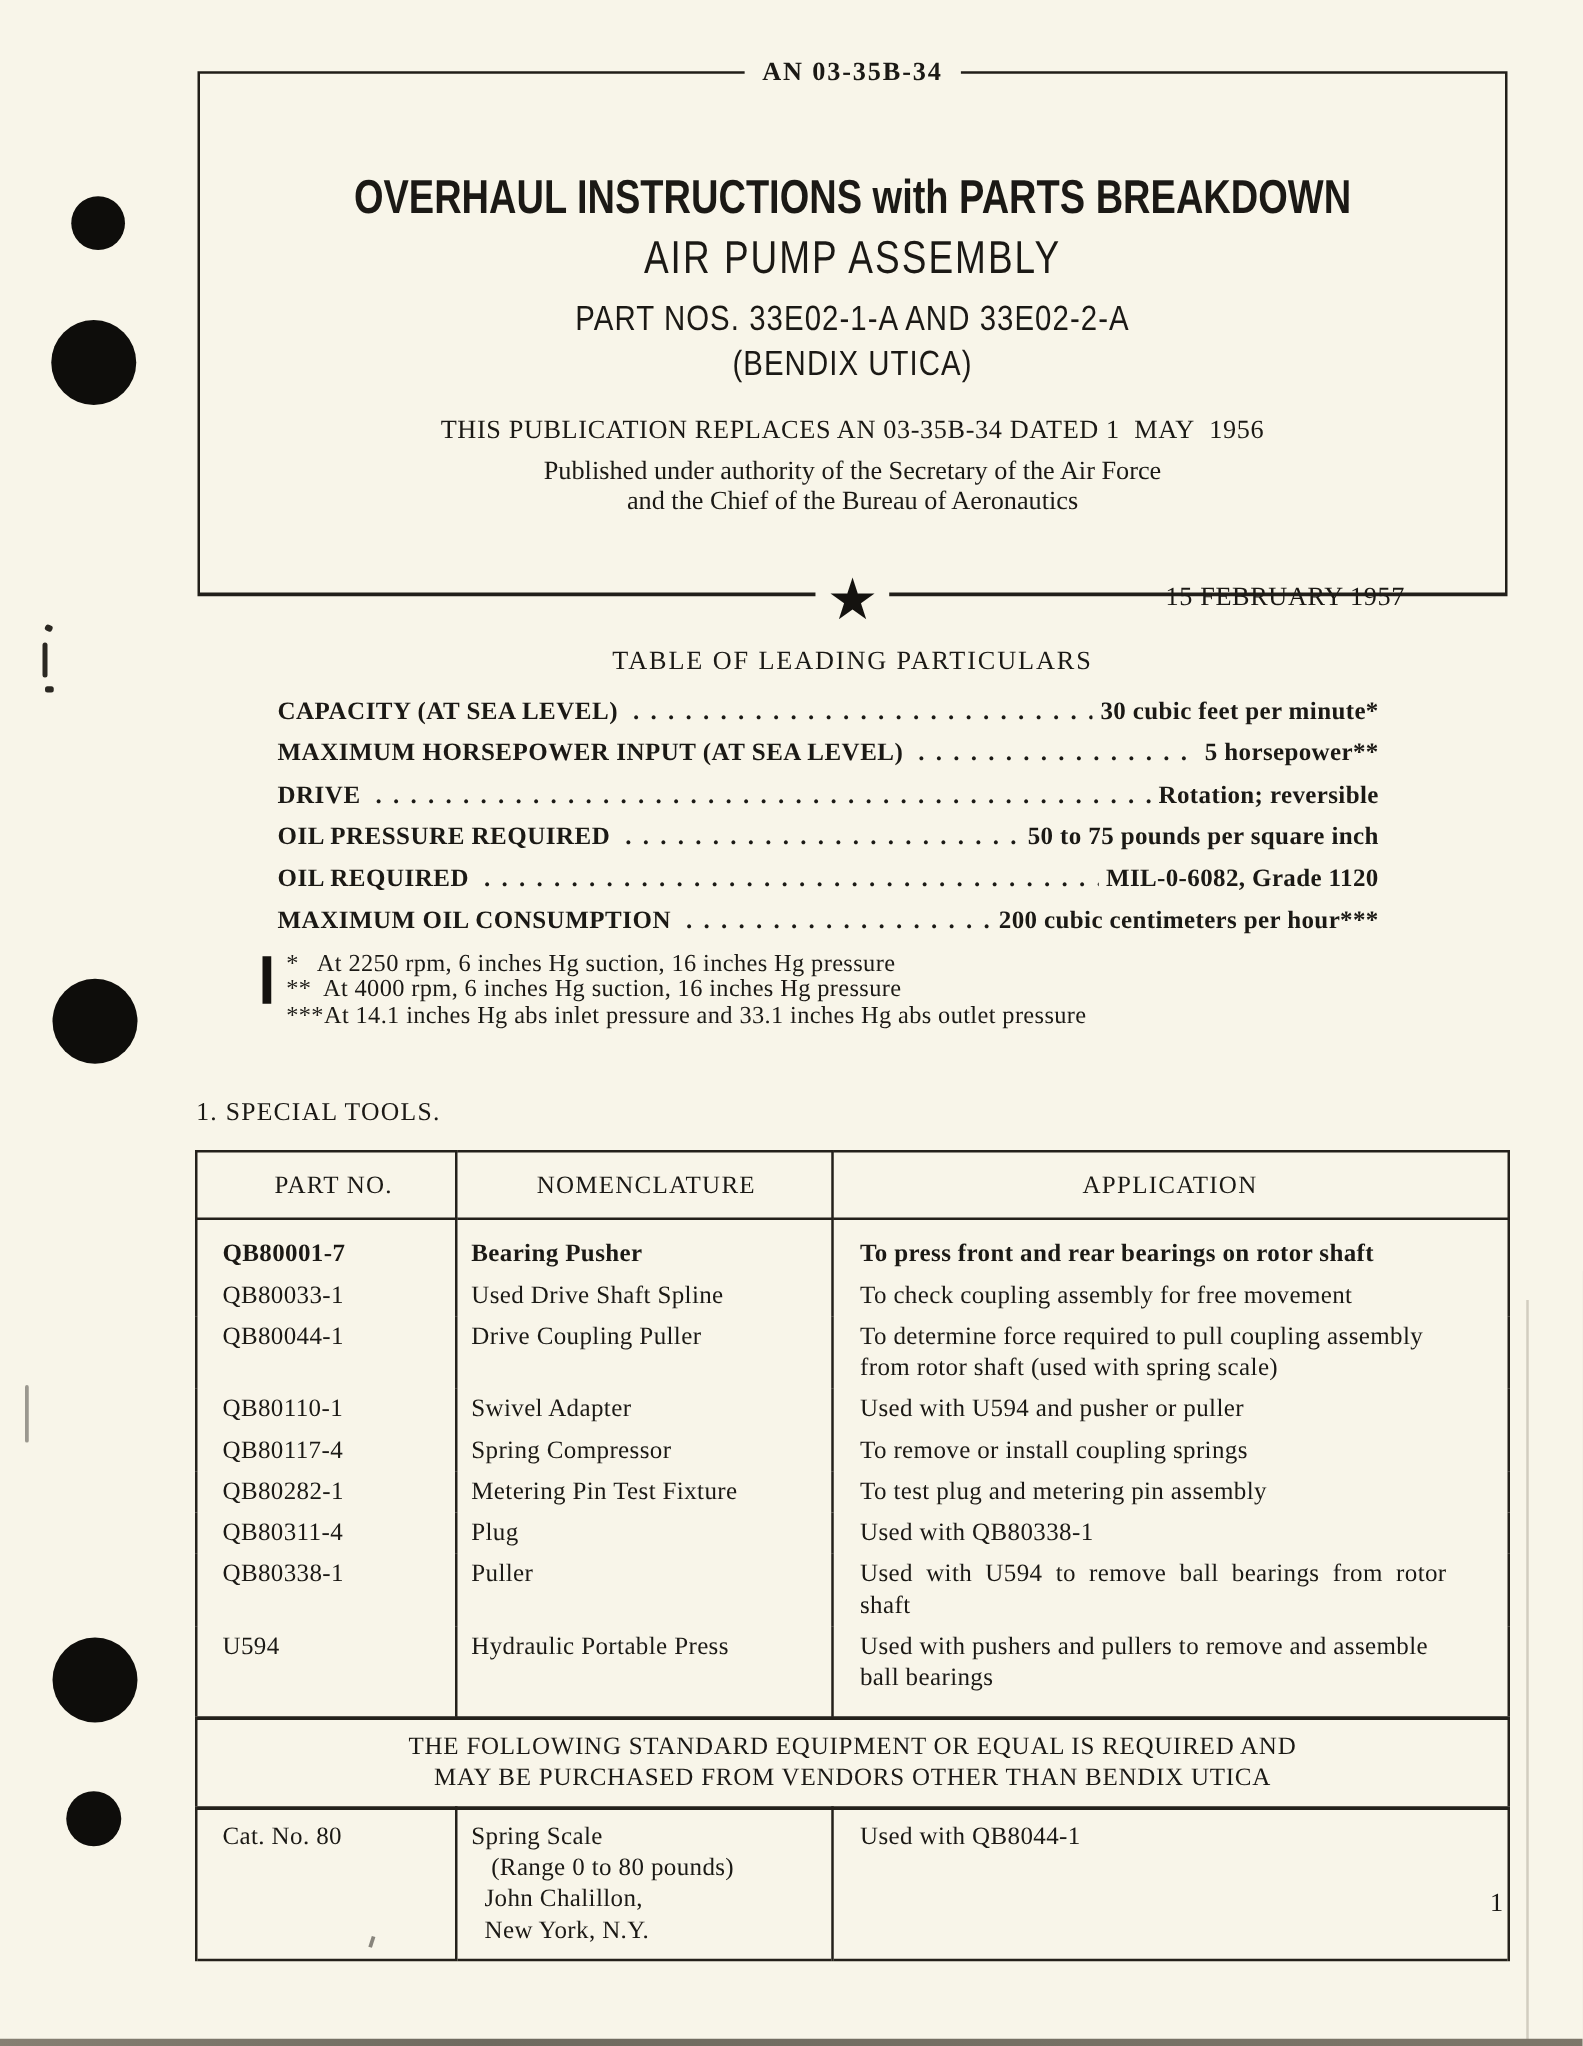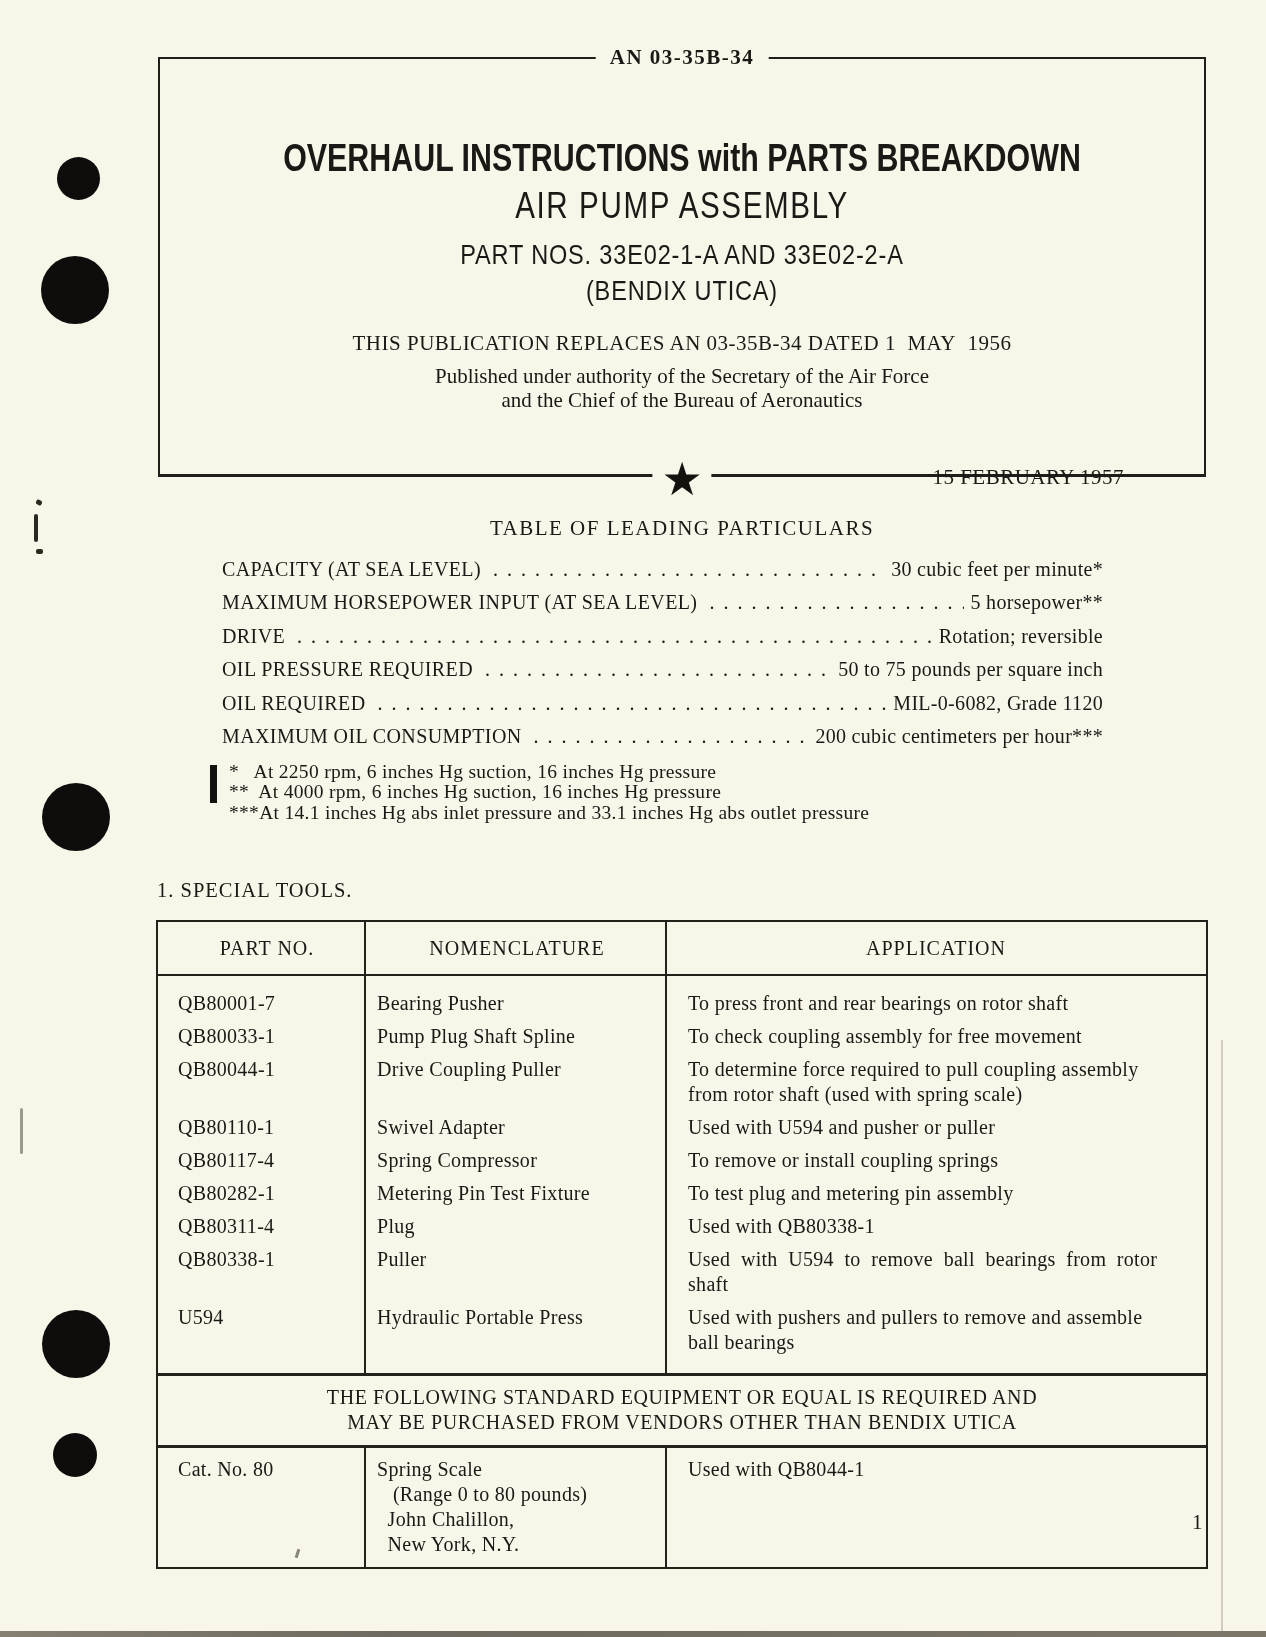--- a/index.html
+++ b/index.html
@@ -37,42 +37,42 @@
   .hdate { position:absolute; right:80px; top:366px; font-size:21px; letter-spacing:.5px; white-space:nowrap;margin-top:40px; }
   .hstar {
     position:absolute; left:50%; top:420px; transform:translate(-50%,-50%);
     background:#f8f5e9; padding:0 9px; font-size:46px; line-height:46px; color:#14120f;
     font-family:"DejaVu Sans",sans-serif;
   }
   
   .lp-title { position:absolute; left:158px; top:515px; width:1048px; text-align:center;
               font-size:21px; line-height:26px; letter-spacing:1.5px; }
   .lp-rows  { position:absolute; left:222px; top:553px; width:881px; font-size:20px; }
-  .lp-row   { display:flex; align-items:center; height:33.4px; line-height:33.4px; white-space:nowrap; }
+  .lp-row   { display:flex; align-items:center; height:33.4px; line-height:33.4px; white-space:nowrap;font-weight:bold; }
   .lp-label { flex:0 0 auto; letter-spacing:.4px; }
   .lp-dots  { flex:1 1 auto; overflow:hidden; margin:0 6px 0 12px; letter-spacing:2px; }
   .lp-value { flex:0 0 auto; letter-spacing:.3px; }
   .footnotes { position:absolute; left:229px; top:762px; width:920px;
                font-size:19.5px; line-height:20.4px; }
   .fline { white-space:pre-wrap; letter-spacing:.3px; }
   .change-bar { position:absolute; left:210px; top:765px; width:7px; height:38px; background:#14120f; }
   
   .tools-heading { position:absolute; left:157px; top:879px; font-size:20.5px; letter-spacing:1px; }
   table.tools {
     position:absolute; left:156px; top:920px; width:1052px;
     border-collapse:collapse; font-size:20px; line-height:25px;
   }
   table.tools, .tools th, .tools td { border:2px solid #24211b; }
   .tools th { font-weight:normal; font-size:20px; letter-spacing:1px; height:44px; text-align:center; }
   .tools td { vertical-align:top; }
   .tools tbody td { border-top:none; border-bottom:none; }
   .c-part { width:208px; padding:4px 8px 4px 20px; box-sizing:border-box; white-space:nowrap; letter-spacing:.3px; }
   .c-nom  { width:301px; padding:4px 8px 4px 11px; box-sizing:border-box; letter-spacing:.3px; }
   .c-app  { padding:4px 22px 4px 21px; letter-spacing:.3px; white-space:pre-wrap; }
-  tr.row-first td { padding-top:15px; }
+  tr.row-first td { padding-top:15px;font-weight:bold; }
   tr.row-lastbody td { padding-bottom:18px; }
   tr.banner td { border-top:3px solid #24211b; border-bottom:3px solid #24211b;
                  text-align:center; padding:9px 0 10px 0; letter-spacing:.6px; }
   tr.vendor td { padding-top:9px; padding-bottom:10px; }
   .pre { white-space:pre-wrap; }
   .page-num { position:absolute; left:1192px; top:1510px; font-size:21px; }
 </style>
 </head>
 <body>
 
@@ -156,21 +156,21 @@
       </tr>
     </thead>
     <tbody>
       <tr class="row-first">
         <td class="c-part">QB80001-7</td>
         <td class="c-nom">Bearing Pusher</td>
         <td class="c-app">To press front and rear bearings on rotor shaft</td>
       </tr>
       <tr>
         <td class="c-part">QB80033-1</td>
-        <td class="c-nom">Pump Plug Shaft Spline</td>
+        <td class="c-nom">Used Drive Shaft Spline</td>
         <td class="c-app">To check coupling assembly for free movement</td>
       </tr>
       <tr>
         <td class="c-part">QB80044-1</td>
         <td class="c-nom">Drive Coupling Puller</td>
         <td class="c-app">To determine force required to pull coupling assembly
 from rotor shaft (used with spring scale)</td>
       </tr>
       <tr>
         <td class="c-part">QB80110-1</td>

